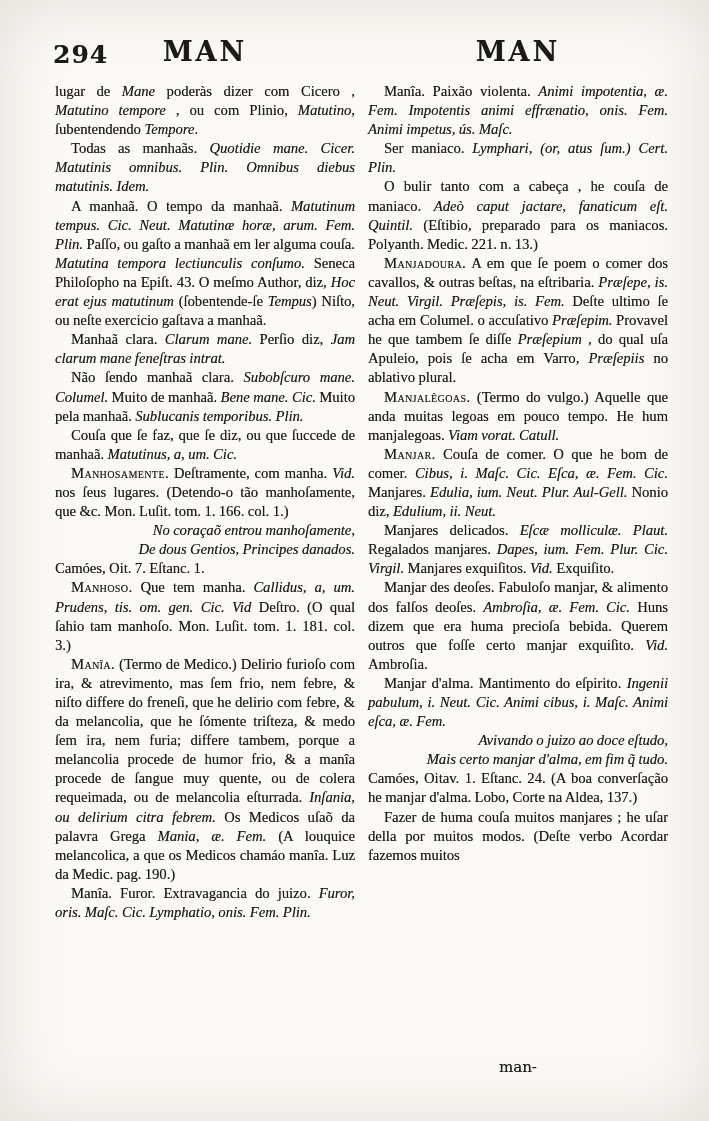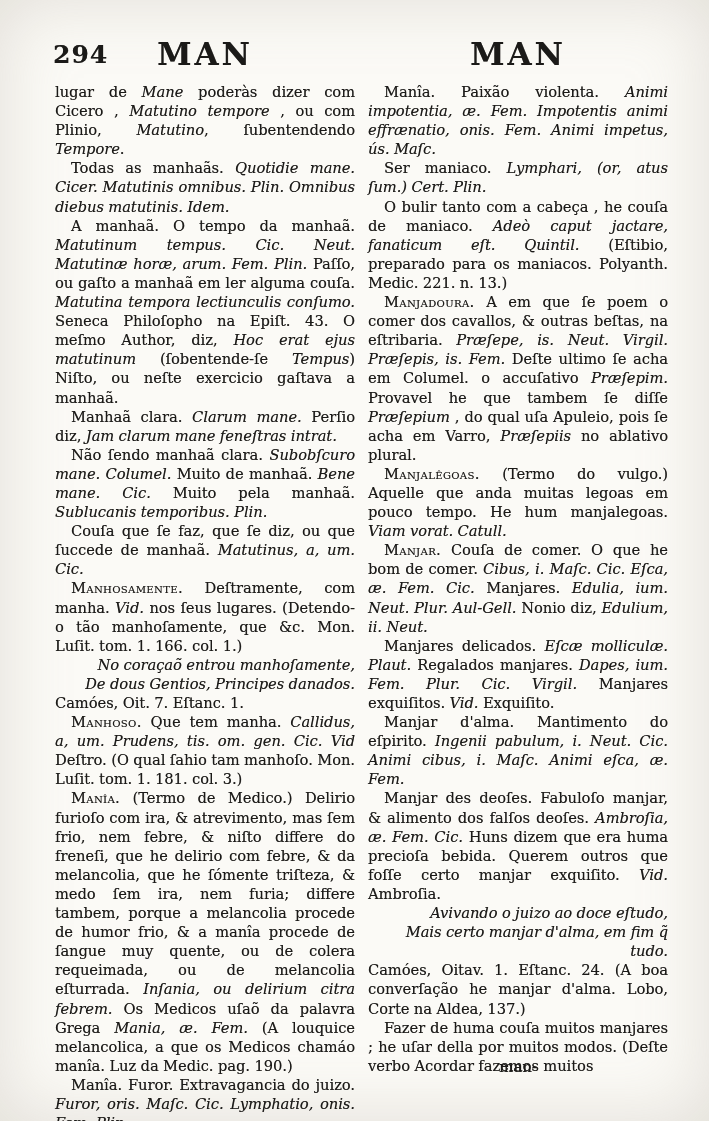--- a/index.html
+++ b/index.html
@@ -20,42 +20,42 @@
     left: 53px; top: 40px;
     font-size: 25px;
     font-weight: bold;
     letter-spacing: 1px;
   }
   .runhead {
     position: absolute;
     top: 36px;
     width: 300px;
     text-align: center;
-    font-size: 31px;
+    font-size: 27px;
     font-weight: bold;
     letter-spacing: 3px;
   }
   .runhead.left  { left: 55px; }
   .runhead.right { left: 368px; }
 
   .cols {
     position: absolute;
     top: 82px; left: 55px;
     width: 613px;
     display: flex;
     gap: 13px;
   }
   .col {
     width: 300px;
     font-size: 14.6px;
     line-height: 19.1px;
     text-align: justify;
     word-spacing: -0.2px;
   }
-  .col p { margin: 0; text-indent: 16px; }
+  .col p { margin: 0; text-indent: 16px; font-family: Liberation Serif, serif; }
   .col p.cont, .col p.noindent { text-indent: 0; }
   .col p.verse { text-align: right; }
   .it { font-style: italic; }
   .sc { font-variant-caps: small-caps; letter-spacing: 0.4px; }
 
   .catchword {
     position: absolute;
     top: 1058px;
     left: 368px;
     width: 300px;
@@ -88,22 +88,22 @@
         <p class="normal">Manîa. Furor. Extravagancia do juizo. <span class="it">Furor, oris. Maſc. Cic. Lymphatio, onis. Fem. Plin.</span></p>
       </div>
     <div class="col">
         <p class="normal">Manîa. Paixão violenta. <span class="it">Animi impotentia, æ. Fem. Impotentis animi effrænatio, onis. Fem. Animi impetus, ús. Maſc.</span></p>
         <p class="normal">Ser maniaco. <span class="it">Lymphari, (or, atus ſum.) Cert. Plin.</span></p>
         <p class="normal">O bulir tanto com a cabeça , he couſa de maniaco. <span class="it">Adeò caput jactare, fanaticum eſt. Quintil.</span> (Eſtibio, preparado para os maniacos. Polyanth. Medic. 221. n. 13.)</p>
         <p class="normal"><span class="sc">Manjadoura.</span> A em que ſe poem o comer dos cavallos, &amp; outras beſtas, na eſtribaria. <span class="it">Præſepe, is. Neut. Virgil. Præſepis, is. Fem.</span> Deſte ultimo ſe acha em Columel. o accuſativo <span class="it">Præſepim.</span> Provavel he que tambem ſe diſſe <span class="it">Præſepium</span> , do qual uſa Apuleio, pois ſe acha em Varro, <span class="it">Præſepiis</span> no ablativo plural.</p>
         <p class="normal"><span class="sc">Manjalêgoas.</span> (Termo do vulgo.) Aquelle que anda muitas legoas em pouco tempo. He hum manjalegoas. <span class="it">Viam vorat. Catull.</span></p>
         <p class="normal"><span class="sc">Manjar.</span> Couſa de comer. O que he bom de comer. <span class="it">Cibus, i. Maſc. Cic. Eſca, æ. Fem. Cic.</span> Manjares. <span class="it">Edulia, ium. Neut. Plur. Aul-Gell.</span> Nonio diz, <span class="it">Edulium, ii. Neut.</span></p>
         <p class="normal">Manjares delicados. <span class="it">Eſcæ molliculæ. Plaut.</span> Regalados manjares. <span class="it">Dapes, ium. Fem. Plur. Cic. Virgil.</span> Manjares exquiſitos. <span class="it">Vid.</span> Exquiſito.</p>
+        <p class="normal">Manjar des deoſes. Fabuloſo manjar, &amp; alimento dos falſos deoſes. <span class="it">Ambroſia, æ. Fem. Cic.</span> Huns dizem que era huma precioſa bebida. Querem outros que foſſe certo manjar exquiſito. <span class="it">Vid.</span> Ambroſia.</p>
         <p class="normal">Manjar d'alma. Mantimento do eſpirito. <span class="it">Ingenii pabulum, i. Neut. Cic. Animi cibus, i. Maſc. Animi eſca, æ. Fem.</span></p>
-        <p class="normal">Manjar des deoſes. Fabuloſo manjar, &amp; alimento dos falſos deoſes. <span class="it">Ambroſia, æ. Fem. Cic.</span> Huns dizem que era huma precioſa bebida. Querem outros que foſſe certo manjar exquiſito. <span class="it">Vid.</span> Ambroſia.</p>
         <p class="verse"><span class="it">Avivando o juizo ao doce eſtudo,</span></p>
         <p class="verse"><span class="it">Mais certo manjar d'alma, em fim q̃ tudo.</span></p>
         <p class="noindent">Camóes, Oitav. 1. Eſtanc. 24. (A boa converſação he manjar d'alma. Lobo, Corte na Aldea, 137.)</p>
         <p class="normal">Fazer de huma couſa muitos manjares ; he uſar della por muitos modos. (Deſte verbo Acordar fazemos muitos</p>
       </div>
   </div>
 
   <div class="catchword">man-</div>
 </div>
 

